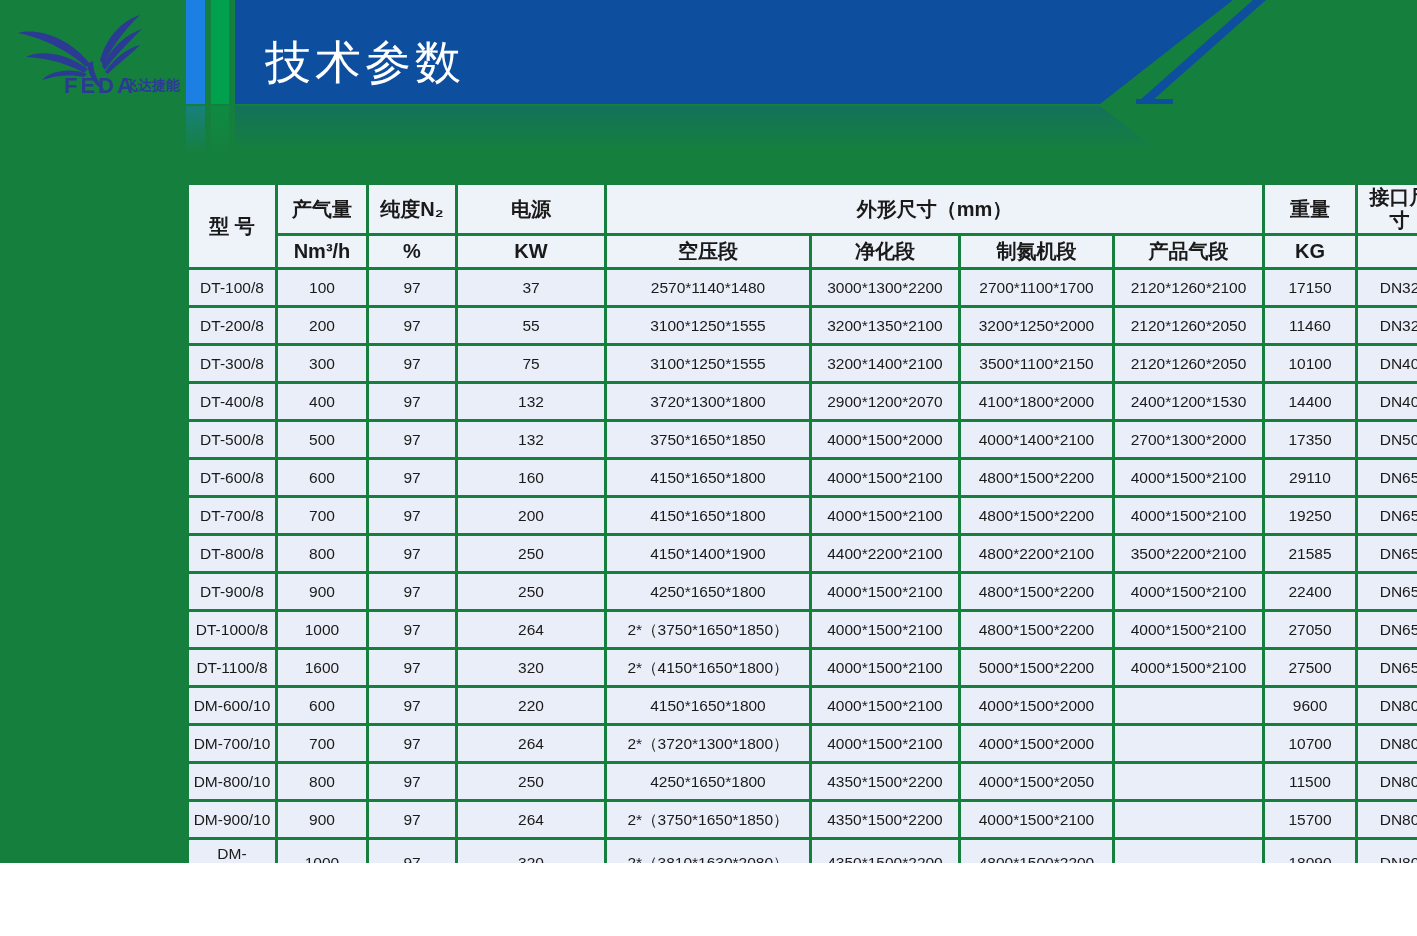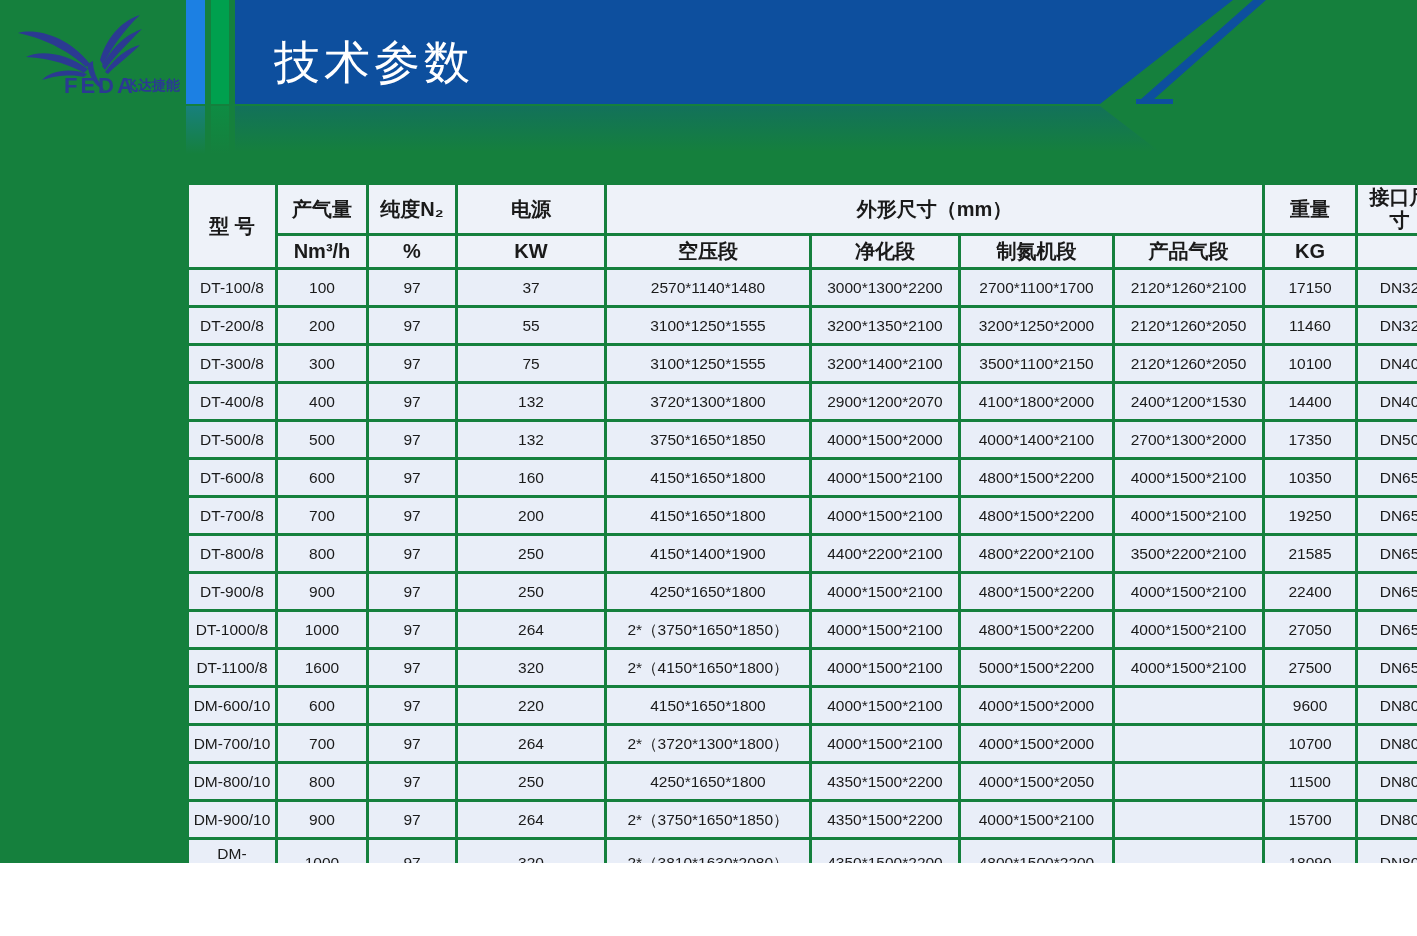--- a/index.html
+++ b/index.html
@@ -4,21 +4,21 @@
 <style>
   html,body{margin:0;padding:0;background:#fff;}
   .stage{
     position:relative;width:1417px;height:863px;overflow:hidden;background:#15803d;
     font-family:"Liberation Sans","DejaVu Sans",sans-serif;color:#1a1a1a;
   }
   
   .deco-svg{position:absolute;left:0;top:0;}
   .fill-banner{fill:var(--banner-blue,#0d4f9e);}
   .page-title{
-    position:absolute;left:274px;top:22px;height:82px;display:flex;align-items:center;
+    position:absolute;left:265px;top:22px;height:82px;display:flex;align-items:center;
     font-size:46px;letter-spacing:4px;color:#fff;font-weight:500;
   }
   
   .logo{position:absolute;left:8px;top:14px;}
   .logo-shape{fill:var(--logo-navy,#2b3a92);}
   .logo-feda{font-size:22px;font-weight:bold;letter-spacing:3px;fill:var(--logo-navy,#2b3a92);}
   .logo-cn{font-size:14px;font-weight:bold;fill:var(--logo-navy,#2b3a92);}
   
   .table-wrap{position:absolute;left:186px;top:182px;width:1225px;}
   table.spec{
@@ -197,21 +197,21 @@
 
   <tr>
     <td>DT-600/8</td>
     <td>600</td>
     <td>97</td>
     <td>160</td>
     <td>4150*1650*1800</td>
     <td>4000*1500*2100</td>
     <td>4800*1500*2200</td>
     <td>4000*1500*2100</td>
-    <td>10350</td>
+    <td>29110</td>
     <td>DN65</td>
   </tr>
 
   <tr>
     <td>DT-700/8</td>
     <td>700</td>
     <td>97</td>
     <td>200</td>
     <td>4150*1650*1800</td>
     <td>4000*1500*2100</td>

